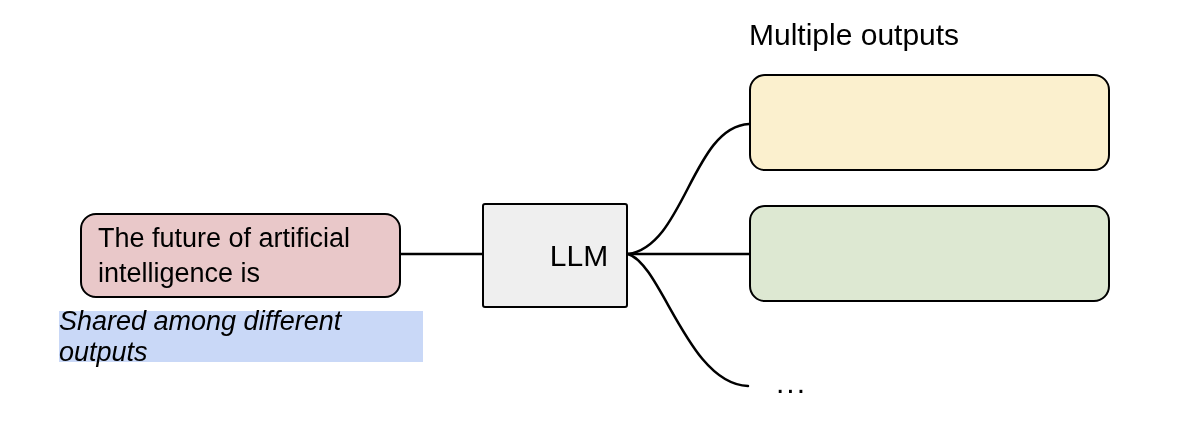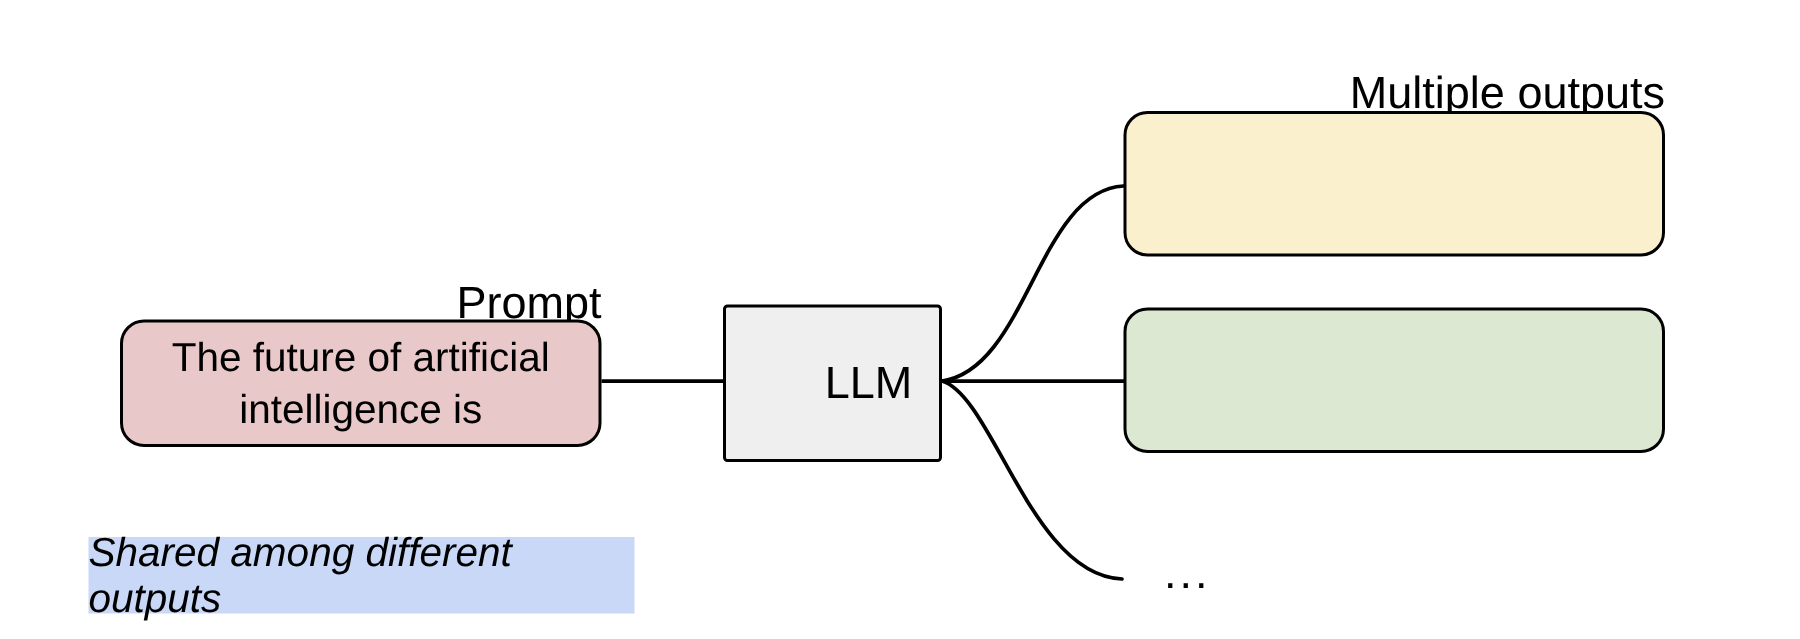--- a/index.html
+++ b/index.html
@@ -21,48 +21,46 @@
     width: 1200px; height: 426px;
     pointer-events: none;
   }
   .node {
     position: absolute;
     border: 2.5px solid #000000;
     display: flex;
     align-items: center;
     padding-left: 48px;
   }
-  .rounded { border-radius: 16px; text-align: center; }
+  .rounded { border-radius: 16px; }
   .label {
     position: absolute;
     font-size: 30px;
     line-height: 1.15;
-    text-align: right;
+    text-align: left;
     white-space: nowrap;
-    margin-top: 28px;
   }
   .prompt-box {
     left: 80px; top: 213px;
     width: 321px; height: 85px;
     padding: 0 16px;
     font-size: 27px;
     line-height: 35px;
   }
   .prompt-title { left: 80px; top: 158px; width: 321px; }
   .outputs-title { left: 749px; top: 18px; width: 361px; }
   .note-box {
     position: absolute;
     left: 59px; top: 311px;
     width: 364px; height: 51px;
     display: flex;
     align-items: center;
     justify-content: center;
     font-size: 27px;
     font-style: italic;
-    margin-top: 47px;
   }
   .llm-box {
     left: 482px; top: 203px;
     width: 146px; height: 105px;
     justify-content: center;
     font-size: 30px;
     border-radius: 3px;
   }
   .output-box {
     left: 749px;
@@ -83,21 +81,20 @@
 
 <div class="canvas">
 
   <svg class="connectors" viewBox="0 0 1200 426" xmlns="http://www.w3.org/2000/svg">
     <path d="M 401 254 L 482 254" fill="none" stroke-width="2.5" style="stroke: rgb(0, 0, 0);"></path>
     <path d="M 628 254 C 685 246 692 127 749 124" fill="none" stroke-width="2.5" stroke-linecap="round" style="stroke: rgb(0, 0, 0);"></path>
     <path d="M 628 254 L 749 254" fill="none" stroke-width="2.5" stroke-linecap="round" style="stroke: rgb(0, 0, 0);"></path>
     <path d="M 628 254 C 662 264 688 384 748 386" fill="none" stroke-width="2.5" stroke-linecap="round" style="stroke: rgb(0, 0, 0);"></path>
   </svg>
 
-  <div class="label prompt-title">Prompt</div>
   <div class="label outputs-title">Multiple outputs</div>
 
   <div class="node rounded prompt-box" style="background-color: rgb(233, 200, 201);">
     <span style="white-space: normal;">The future of artificial intelligence is</span>
   </div>
 
   <div class="note-box" style="background-color: rgb(201, 216, 247);">
     <span>Shared among different outputs</span>
   </div>
 

